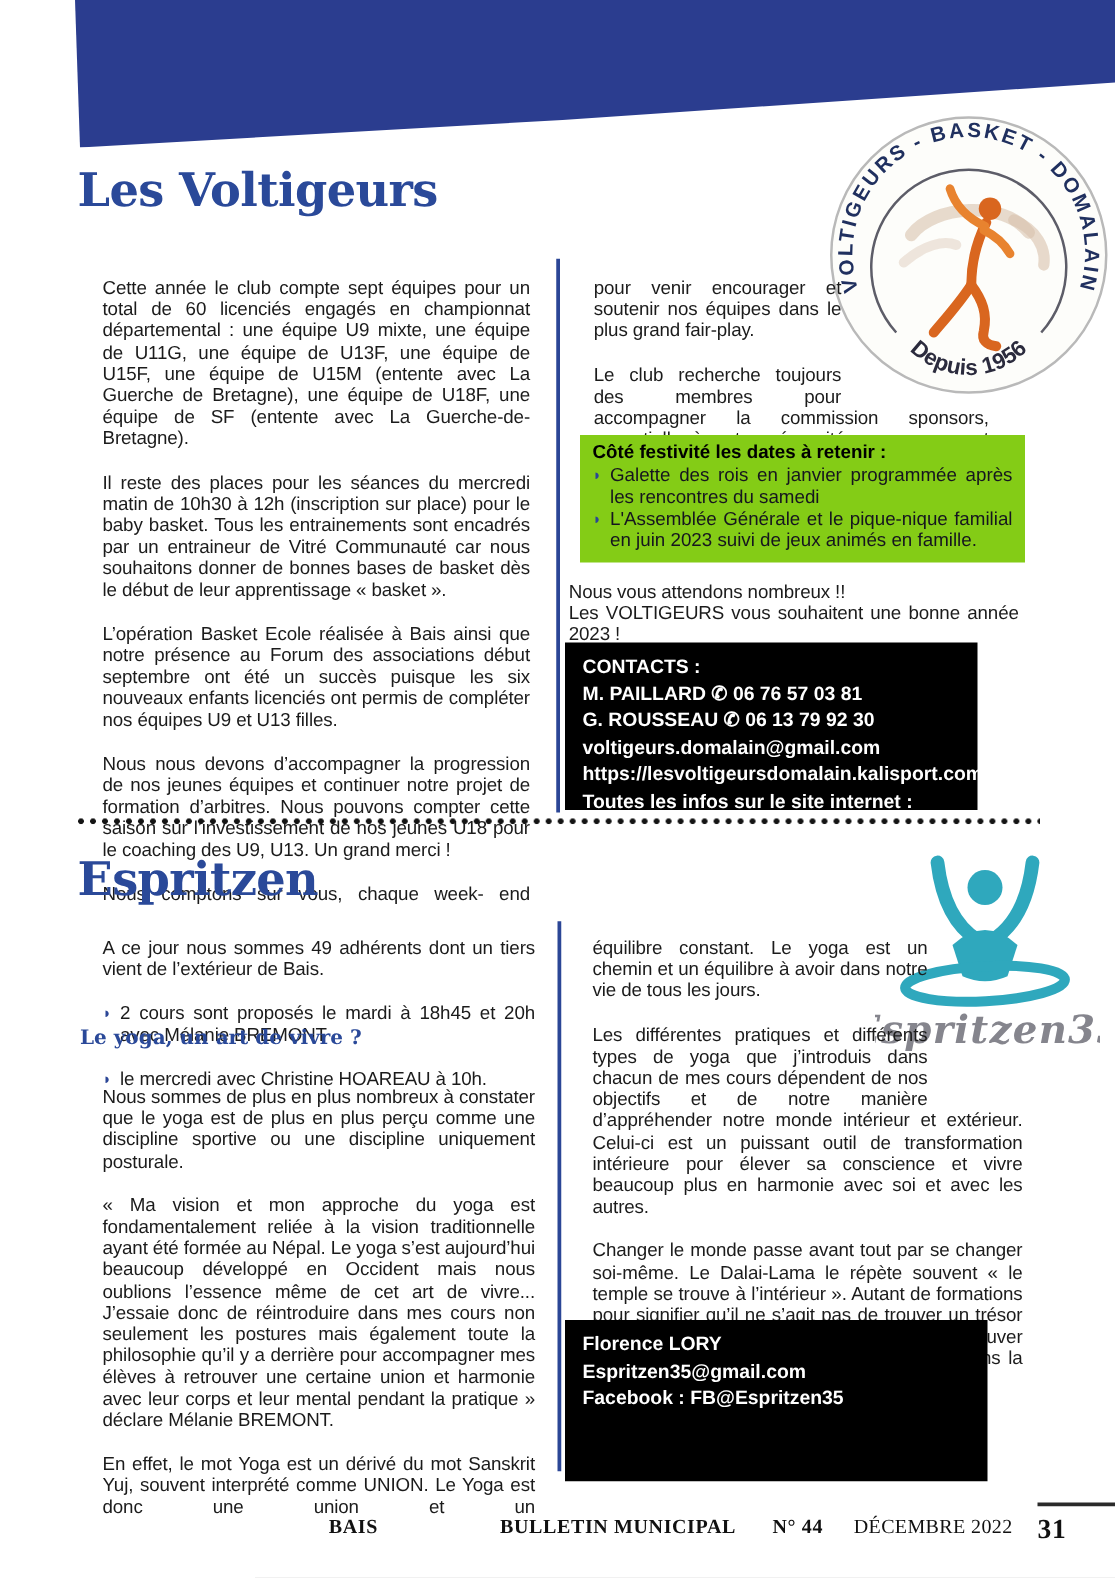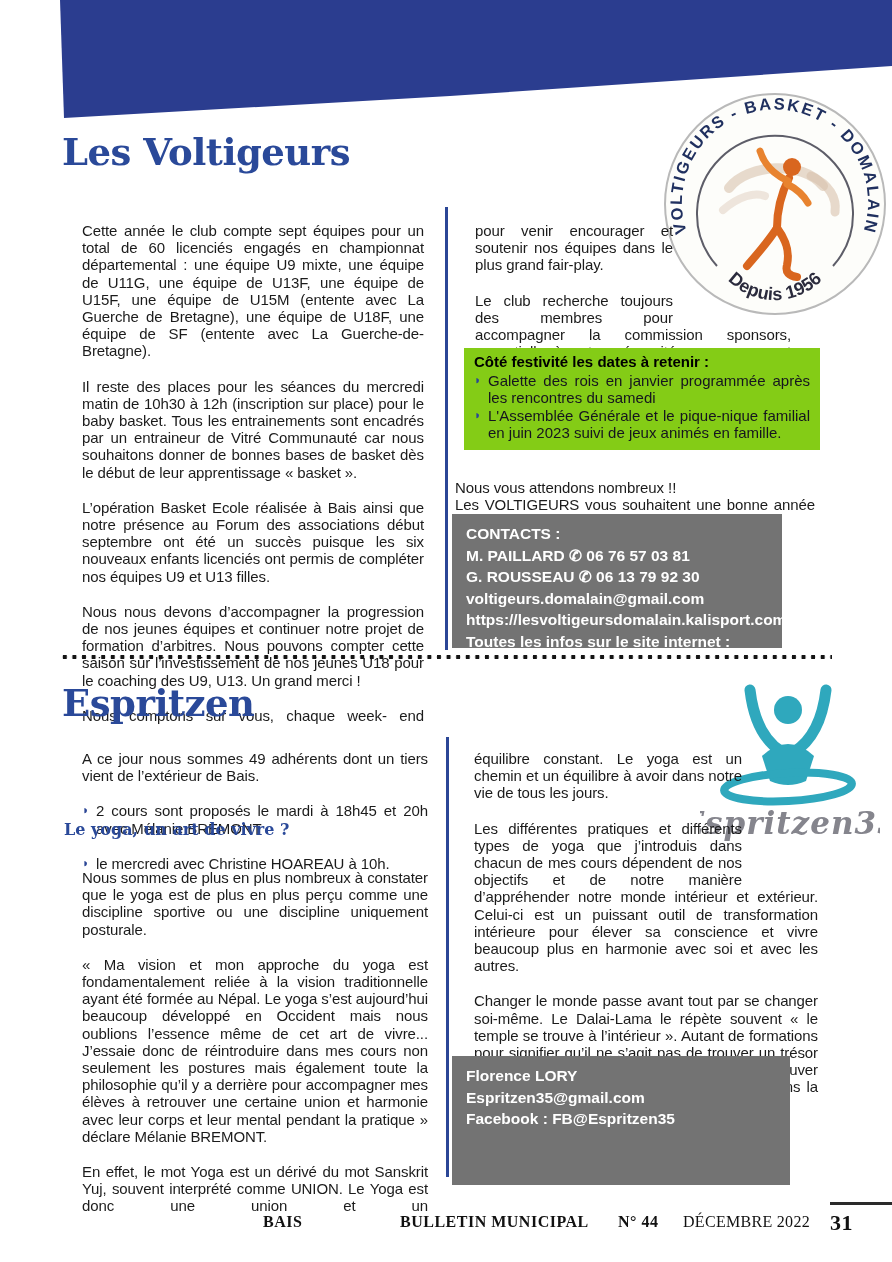--- a/index.html
+++ b/index.html
@@ -25,21 +25,21 @@
         background-size:9.6px 6px;background-repeat:repeat-x;}
 
   
   .festbox{position:absolute;left:464px;top:348px;width:336px;background:#84cc16;
         padding:5px 10px 8px 10px;font-size:15px;line-height:17.6px;color:#15151f;}
   .festbox .ftitle{font-weight:bold;color:#000;margin:0 0 1px 0;}
   .bullet-item{position:relative;padding-left:14px;text-align:justify;margin:0;}
   .bullet-item .bmark{position:absolute;left:0;top:0;color:#2b4696;font-size:12px;}
 
   
-  .bluebox{position:absolute;background:#737373;color:#fff;font-weight:bold;
+  .bluebox{position:absolute;background:#000000;color:#fff;font-weight:bold;
         font-size:15.5px;line-height:21.5px;padding:9px 10px 10px 14px;}
   .bluebox p{margin:0;}
 
   .closing p{margin:0;}
 
   
   .ebullets{margin:0;padding:0;}
 
   
   .foot{position:absolute;top:1213px;font-family:"Liberation Serif",serif;font-weight:bold;
@@ -104,21 +104,21 @@
     <p class="bullet-item">
       <span class="bmark">◗</span>
       <span>Galette des rois en janvier programmée après les rencontres du samedi</span>
     </p>
     <p class="bullet-item">
       <span class="bmark">◗</span>
       <span>L'Assemblée Générale et le pique-nique familial en juin 2023 suivi de jeux animés en famille.</span>
     </p>
   </div>
 
-  <div class="col closing" style="left:455px;top:479px;width:360px;">
+  <div class="col closing" style="left:455px;top:465px;width:360px;">
     <p>Nous vous attendons nombreux !!</p>
     <p>Les VOLTIGEURS vous souhaitent une bonne année 2023 !</p>
   </div>
 
   <div class="bluebox" style="left:452px;top:514px;width:306px;height:115px;">
     <p>CONTACTS :</p>
     <p>M. PAILLARD ✆ 06 76 57 03 81</p>
     <p>G. ROUSSEAU ✆ 06 13 79 92 30</p>
     <p>voltigeurs.domalain@gmail.com</p>
     <p>https://lesvoltigeursdomalain.kalisport.com/</p>

